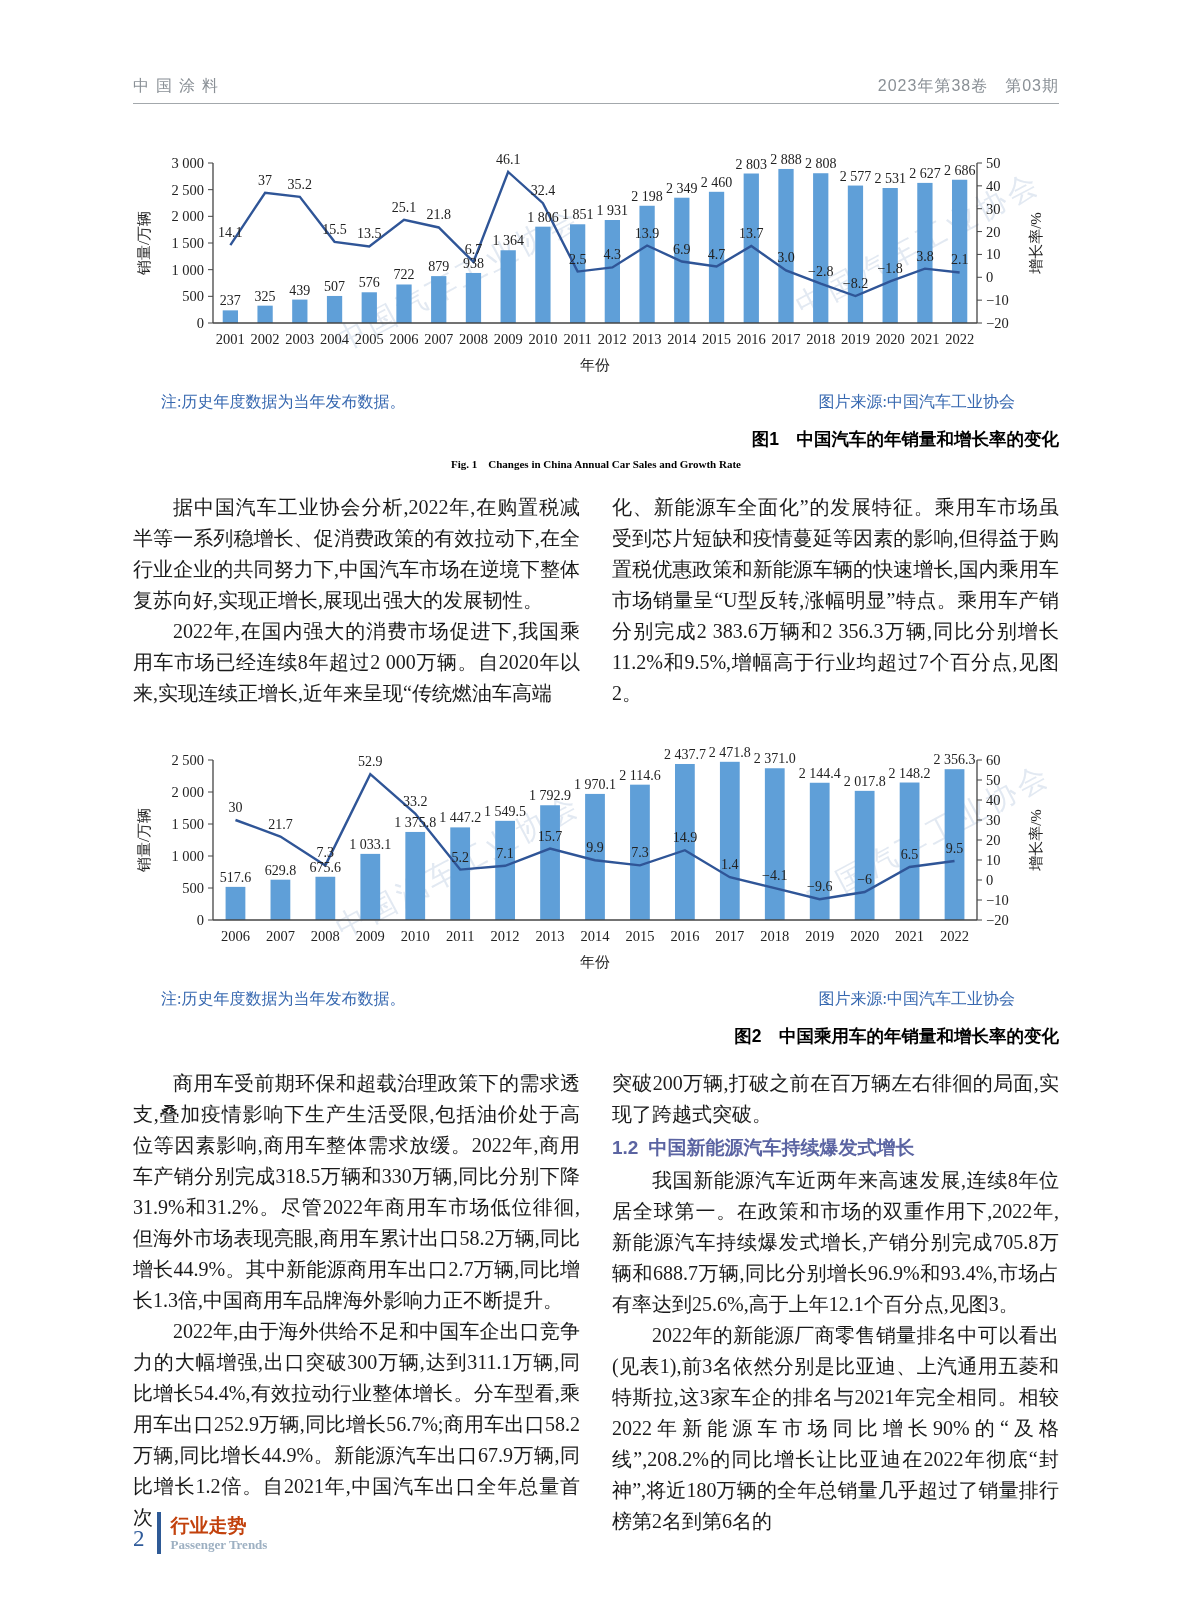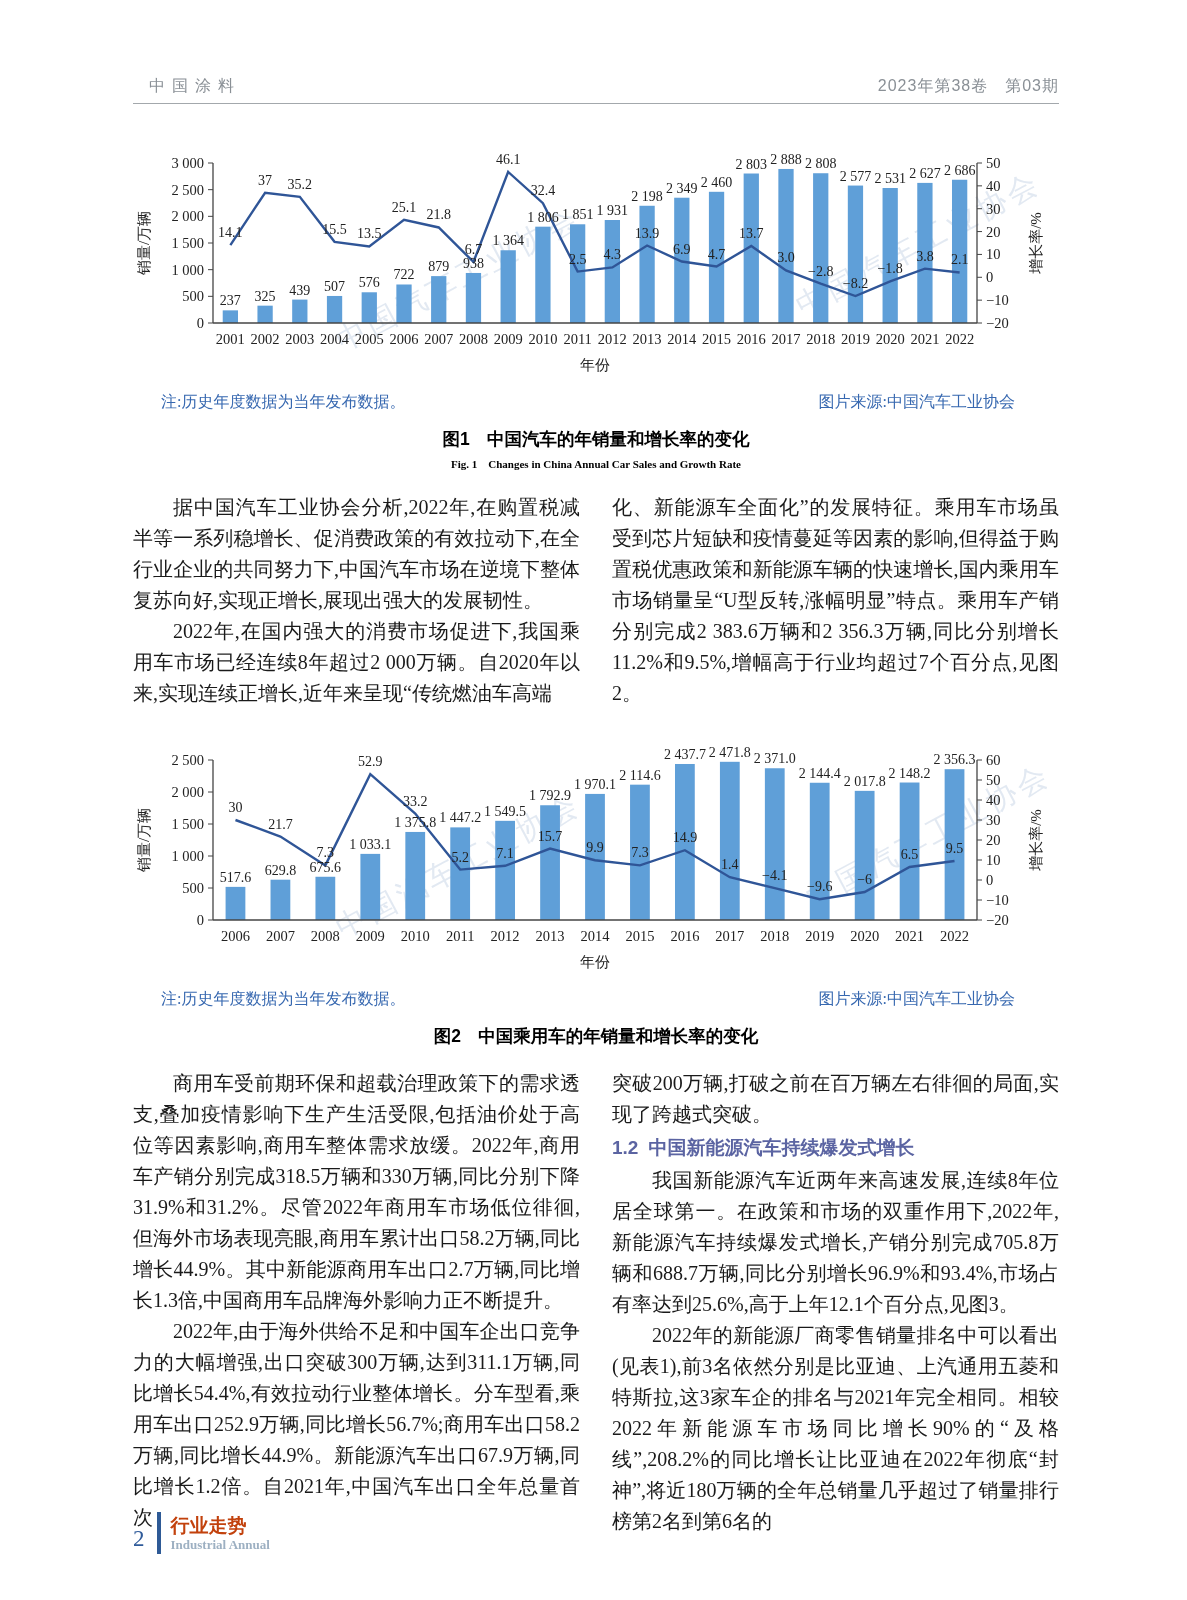--- a/index.html
+++ b/index.html
@@ -10,36 +10,36 @@
     font-family:"Liberation Serif","DejaVu Serif",serif;
     color:#1a1a1a;
     overflow:hidden;
   }
   .inner{position:absolute;left:133px;top:76px;width:926px;}
 
   
   .hd{display:flex;justify-content:space-between;align-items:flex-end;
       font-family:"Liberation Sans","DejaVu Sans",sans-serif;
       color:#8a9096;font-size:16px;padding-bottom:6px;}
-  .hd .journal{letter-spacing:7px;margin-left:16px;}
+  .hd .journal{letter-spacing:7px;}
   .hd .issue{letter-spacing:1px;}
   .hd-rule{border-top:1.6px solid #a3a8ac;margin:0;}
 
   
   figure{margin:0;}
   .fig{margin-top:34px;}
   .fig svg{display:block;width:926px;height:252px;}
   .fig2{margin-top:26px;}
   .tick{font-family:"Liberation Serif","DejaVu Serif",serif;font-size:14.5px;fill:#222;}
   .dlab{font-family:"Liberation Serif","DejaVu Serif",serif;font-size:14px;fill:#222;}
   .alab{font-family:"Liberation Serif","DejaVu Serif",serif;font-size:15px;fill:#222;}
   .wm{font-family:"Liberation Sans","DejaVu Sans",sans-serif;font-size:30px;fill:#8fa9cc;opacity:.25;letter-spacing:4px;}
   .note-row{display:flex;justify-content:space-between;
       padding:2px 44px 0 28px;font-size:16px;color:#3768b0;}
-  .cap-cn{margin-top:14px;text-align:center;
+  .cap-cn{margin-top:14px;text-align:right;
       font-family:"Liberation Sans","DejaVu Sans",sans-serif;
       font-weight:bold;font-size:17.5px;color:#000;}
   .cap-en{margin-top:6px;text-align:center;font-weight:bold;font-size:11px;color:#000;}
 
   
   .two-col{display:grid;grid-template-columns:1fr 1fr;column-gap:28px;margin-top:20px;gap:32px;}
   .col{min-width:0;}
   .para{margin:0;font-size:20px;line-height:31px;text-align:justify;text-indent:2em;}
   .para.cont{text-indent:0;}
   .sec-head{margin:2px 0 2px 0;font-family:"Liberation Sans","DejaVu Sans",sans-serif;
@@ -351,16 +351,16 @@
       </div>
     </section>
 
   </div>
 
   <div class="ft">
     <span class="pageno">2</span>
     <span class="bar"></span>
     <span class="labels">
       <span class="cn">行业走势</span>
-      <span class="en">Industrial Annual</span>
+      <span class="en">Passenger Trends</span>
     </span>
   </div>
 </div>
 
 </body></html>

